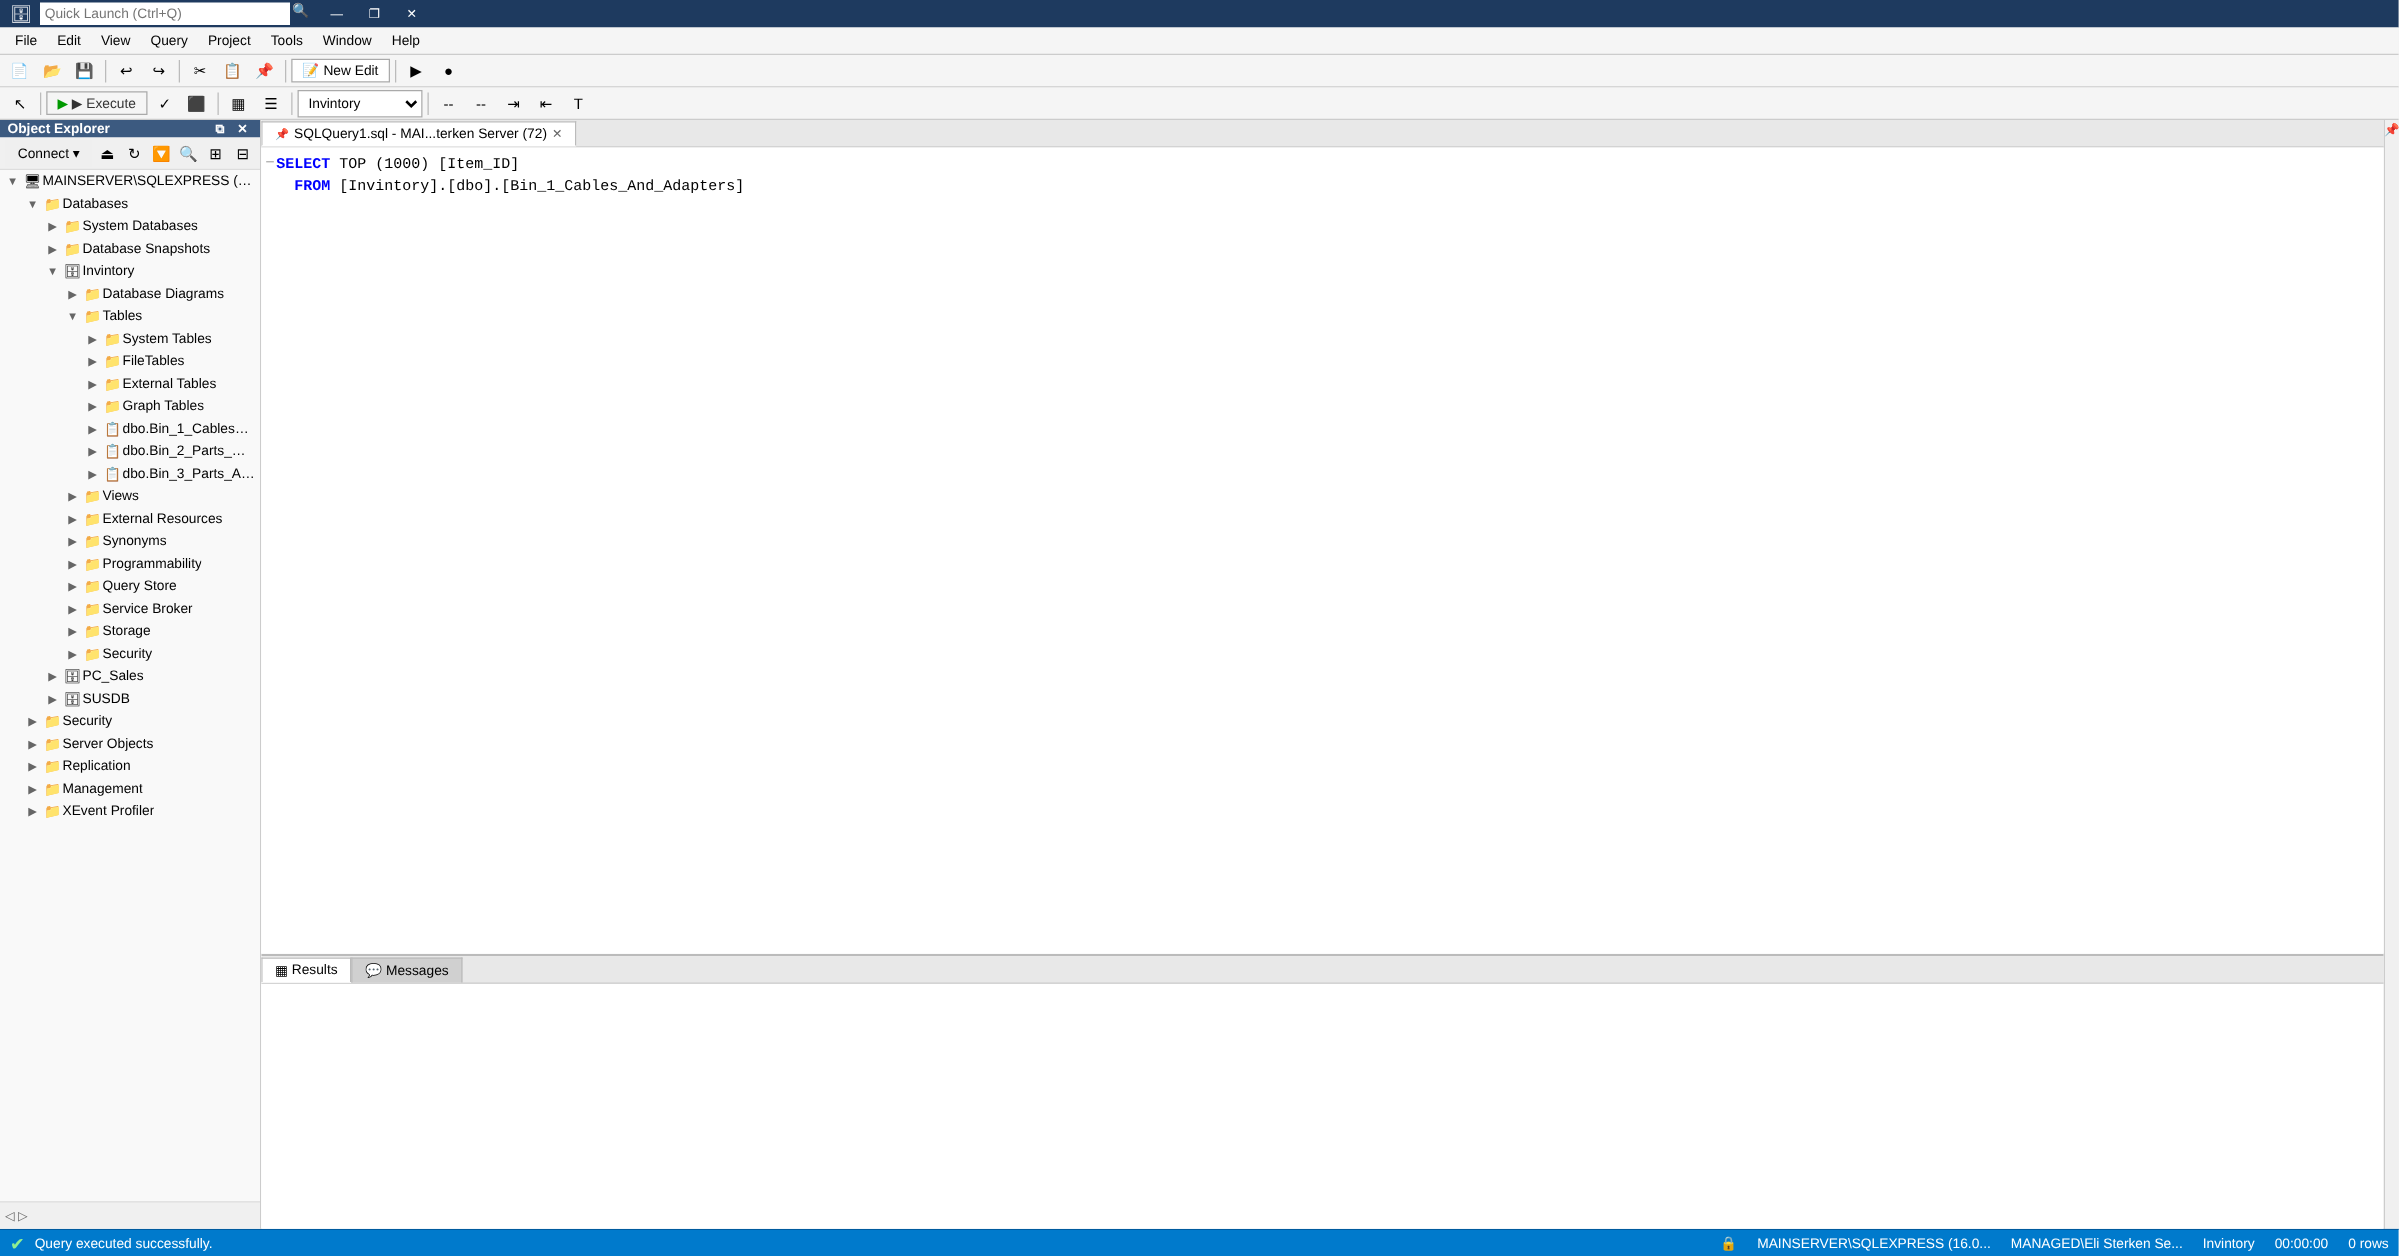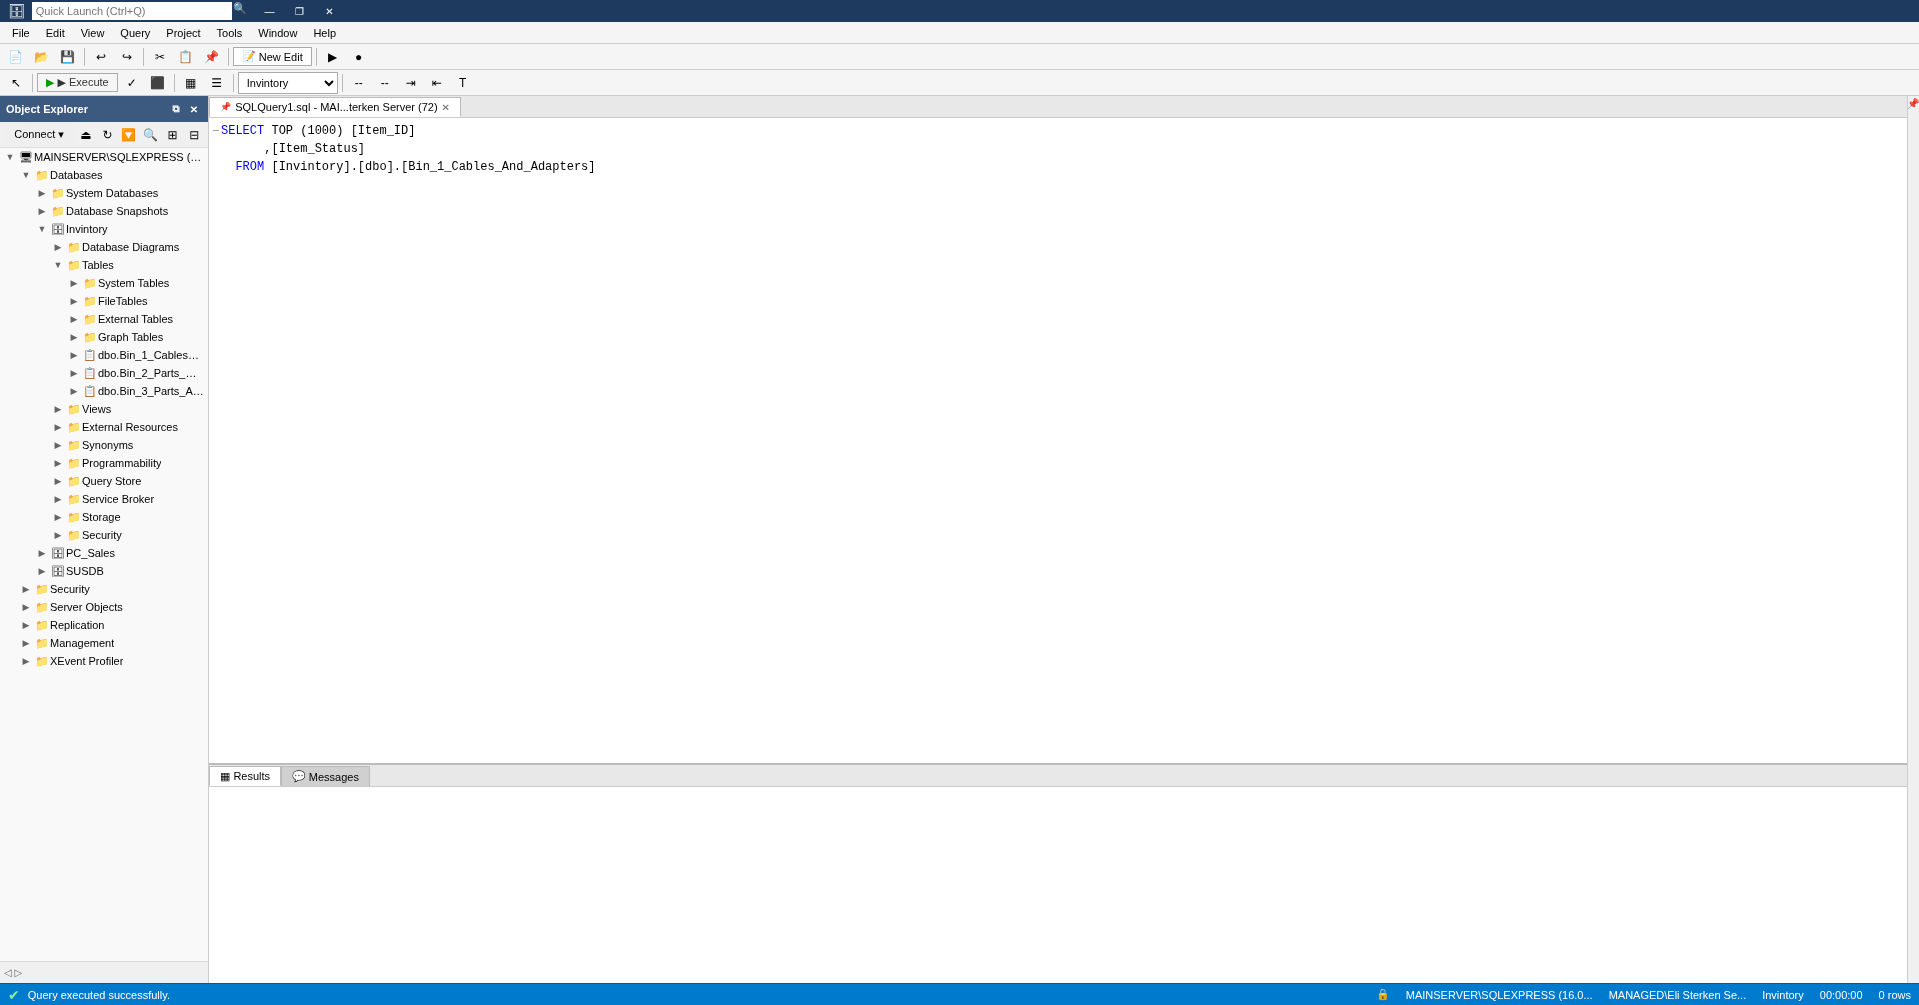--- a/index.html
+++ b/index.html
@@ -75,21 +75,21 @@
       min-width: 209px;
       background: #f9f9f9;
       border-right: 1px solid #ccc;
       display: flex;
       flex-direction: column;
       overflow: hidden;
     }
     #oe-header {
       background: #3c5a80;
       color: #fff;
-      height: 26px;
+      height: 14px;
       display: flex;
       align-items: center;
       padding: 0 6px;
       font-size: 11px;
       font-weight: bold;
     }
     #oe-header .oe-title { flex: 1; }
     #oe-header .oe-controls { display: flex; gap: 2px; }
     #oe-header .oe-ctrl-btn { width: 16px; height: 16px; display: flex; align-items: center; justify-content: center; cursor: pointer; font-size: 10px; color: #fff; }
 
@@ -179,21 +179,21 @@
       padding: 4px;
       font-family: 'Courier New', Consolas, monospace;
       font-size: 12px;
       line-height: 18px;
       background: #fff;
       position: relative;
     }
 
     .sql-line { display: flex; align-items: center; }
     .sql-collapse { color: #888; font-size: 10px; margin-right: 2px; cursor: pointer; }
-    .kw-blue { color: #0000ff; font-weight: normal; }
+    .kw-blue { color: #0000ff; font-weight: bold; }
     .sql-text { color: #000; }
 
     
     #zoom-bar {
       height: 22px;
       background: #f0f0f0;
       border-top: 1px solid #ddd;
       display: flex;
       align-items: center;
       padding: 0 6px;
@@ -541,24 +541,20 @@
         <span>SQLQuery1.sql - MAI...terken Server (72)</span>
         <span class="tab-close">✕</span>
       </div>
     </div>
 
     <div id="editor-content">
       <div class="sql-line">
         <span class="sql-collapse">—</span>
         <span class="kw-blue">SELECT</span>
         <span class="sql-text">&nbsp;TOP (1000) [Item_ID]</span>
-      </div>
-      <div class="sql-line">
-        <span class="sql-collapse" style="visibility:hidden;">—</span>
-        <span class="sql-text">&nbsp;&nbsp;&nbsp;&nbsp;&nbsp;&nbsp;,[Item_Status]</span>
       </div>
       <div class="sql-line">
         <span class="sql-collapse" style="visibility:hidden;">—</span>
         <span class="sql-text">&nbsp;&nbsp;</span>
         <span class="kw-blue">FROM</span>
         <span class="sql-text">&nbsp;[Invintory].[dbo].[Bin_1_Cables_And_Adapters]</span>
       </div>
     </div>
 
 

